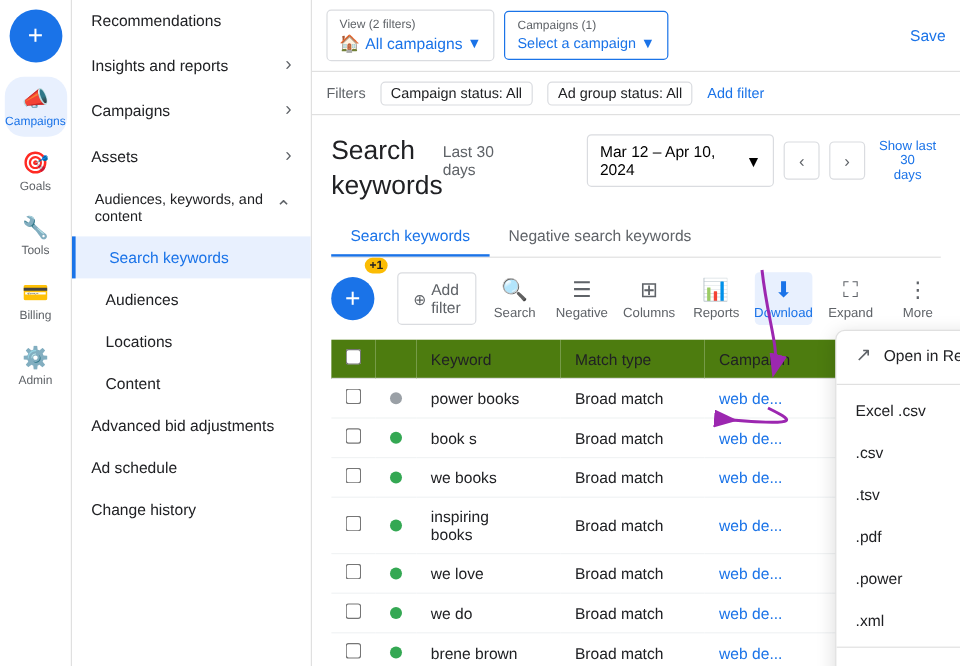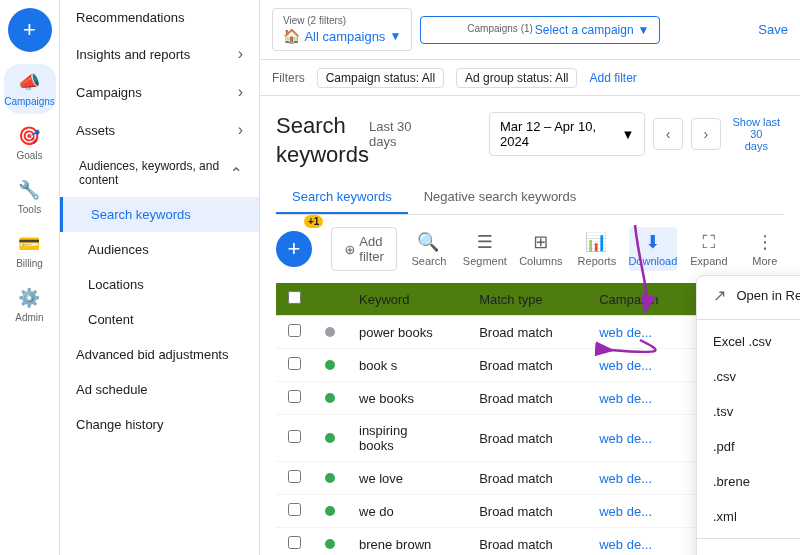--- a/index.html
+++ b/index.html
@@ -354,21 +354,21 @@
       <div style="display:flex;flex-direction:column;gap:2px;">
         <span class="label-small">View (2 filters)</span>
         <div style="display:flex;align-items:center;gap:4px;">
           <span style="font-size:14px;">🏠</span>
           <span style="font-size:13px;font-weight:500;color:#1a73e8;">All campaigns</span>
           <span style="color:#1a73e8;">▼</span>
         </div>
       </div>
     </div>
     <div class="campaign-selector">
-      <div style="display:flex;flex-direction:row;gap:2px;margin-left:36px;">
+      <div style="display:flex;flex-direction:column;gap:2px;">
         <span style="font-size:10px;color:#5f6368;">Campaigns (1)</span>
         <div style="display:flex;align-items:center;gap:4px;">
           <span style="font-weight:500;">Select a campaign</span>
           <span>▼</span>
         </div>
       </div>
     </div>
     <div style="margin-left:auto;">
       <span style="color:#1a73e8;cursor:pointer;font-size:13px;">Save</span>
     </div>
@@ -424,21 +424,21 @@
       <div class="add-filter-btn">
         <span>⊕</span>
         <span>Add filter</span>
       </div>
       <div class="tool-btn">
         <span class="tool-icon">🔍</span>
         <span class="tool-label">Search</span>
       </div>
       <div class="tool-btn">
         <span class="tool-icon">☰</span>
-        <span class="tool-label">Segment</span>
+        <span class="tool-label">Negative</span>
       </div>
       <div class="tool-btn">
         <span class="tool-icon">⊞</span>
         <span class="tool-label">Columns</span>
       </div>
       <div class="tool-btn">
         <span class="tool-icon">📊</span>
         <span class="tool-label">Reports</span>
       </div>
       <div class="tool-btn active" style="background:#e8f0fe;border-radius:4px;position:relative;">
@@ -466,21 +466,21 @@
         <div class="dropdown-item">
           <span>.csv</span>
         </div>
         <div class="dropdown-item">
           <span>.tsv</span>
         </div>
         <div class="dropdown-item">
           <span>.pdf</span>
         </div>
         <div class="dropdown-item">
-          <span>.brene</span>
+          <span>.power</span>
         </div>
         <div class="dropdown-item">
           <span>.xml</span>
         </div>
         <div class="dropdown-divider"></div>
         <div class="dropdown-item">
           <span>Google Sheets</span>
         </div>
       </div>
     </div>

